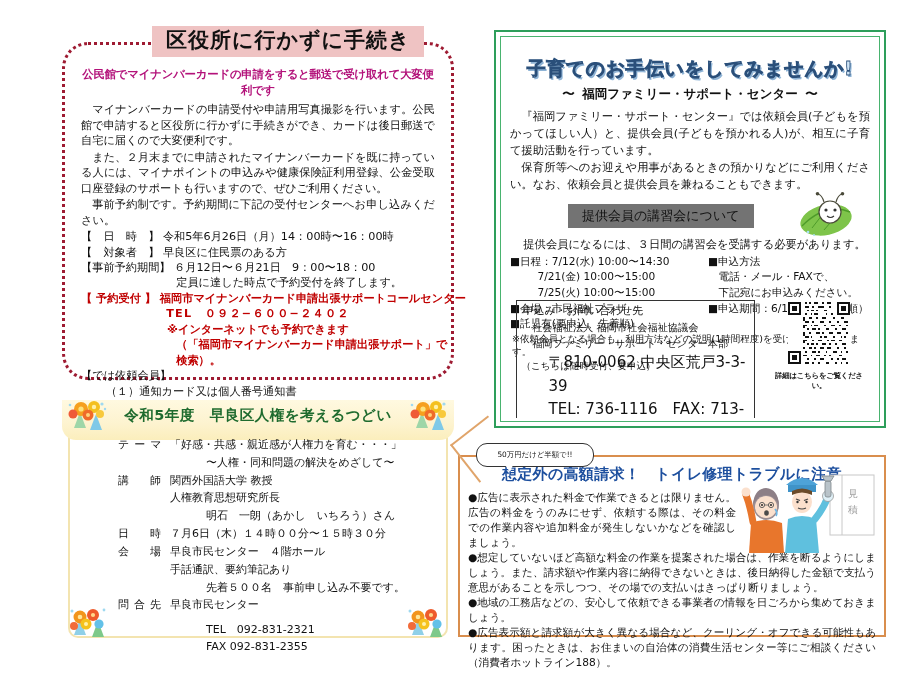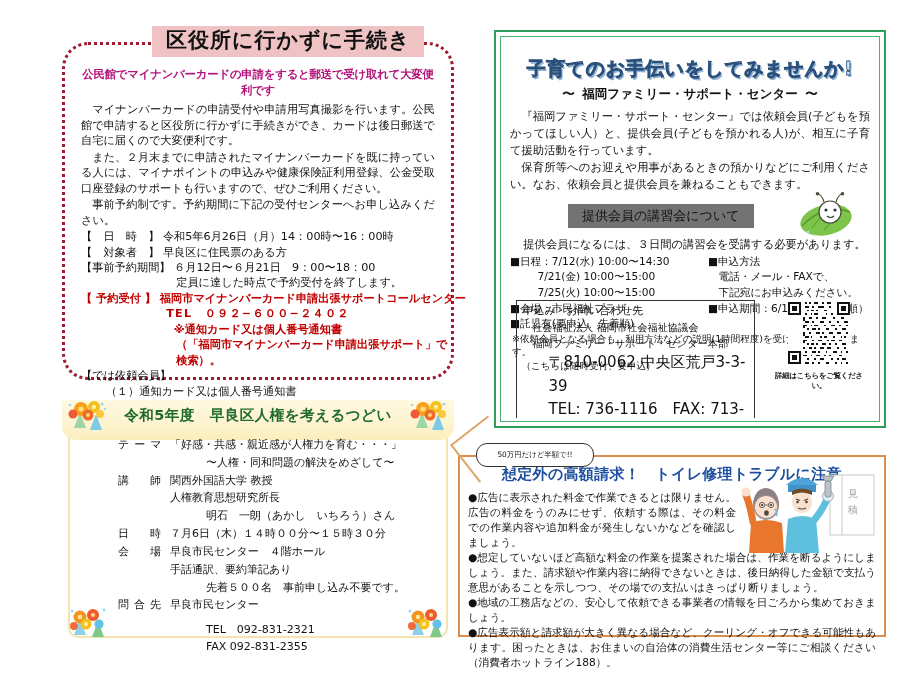--- a/index.html
+++ b/index.html
@@ -161,21 +161,21 @@
         <span class="k">【事前予約期間】</span>
         <span>６月12日〜６月21日　9：00〜18：00</span>
       </div>
       <div class="mn-row mn-indent4">定員に達した時点で予約受付を終了します。</div>
 
       <div class="mn-row mn-red">
         <span>【 予約受付 】</span>
         <span>福岡市マイナンバーカード申請出張サポートコールセンター</span>
       </div>
       <div class="mn-row mn-tel mn-center">TEL　０９２−６００−２４０２</div>
-      <div class="mn-row mn-red mn-center">※通知カード又は個人番号通知書</div>
+      <div class="mn-row mn-red mn-center">※インターネットでも予約できます</div>
       <div class="mn-row mn-red mn-indent4">（「福岡市マイナンバーカード申請出張サポート」で</div>
       <div class="mn-row mn-red mn-indent4">検索）。</div>
 
       <div class="mn-row">【では依頼会員】</div>
       <div class="mn-row mn-indent2">（１）通知カード又は個人番号通知書</div>
       <div class="mn-row mn-indent2">（２）住民基本台帳カード（お持ちの方のみ）</div>
       <div class="mn-row mn-indent2">（３）本人確認ができるもの（運転免許証、パスポートなどの原本）</div>
 
       <div class="mn-row">
         <span class="k">【　主　催　】</span>

